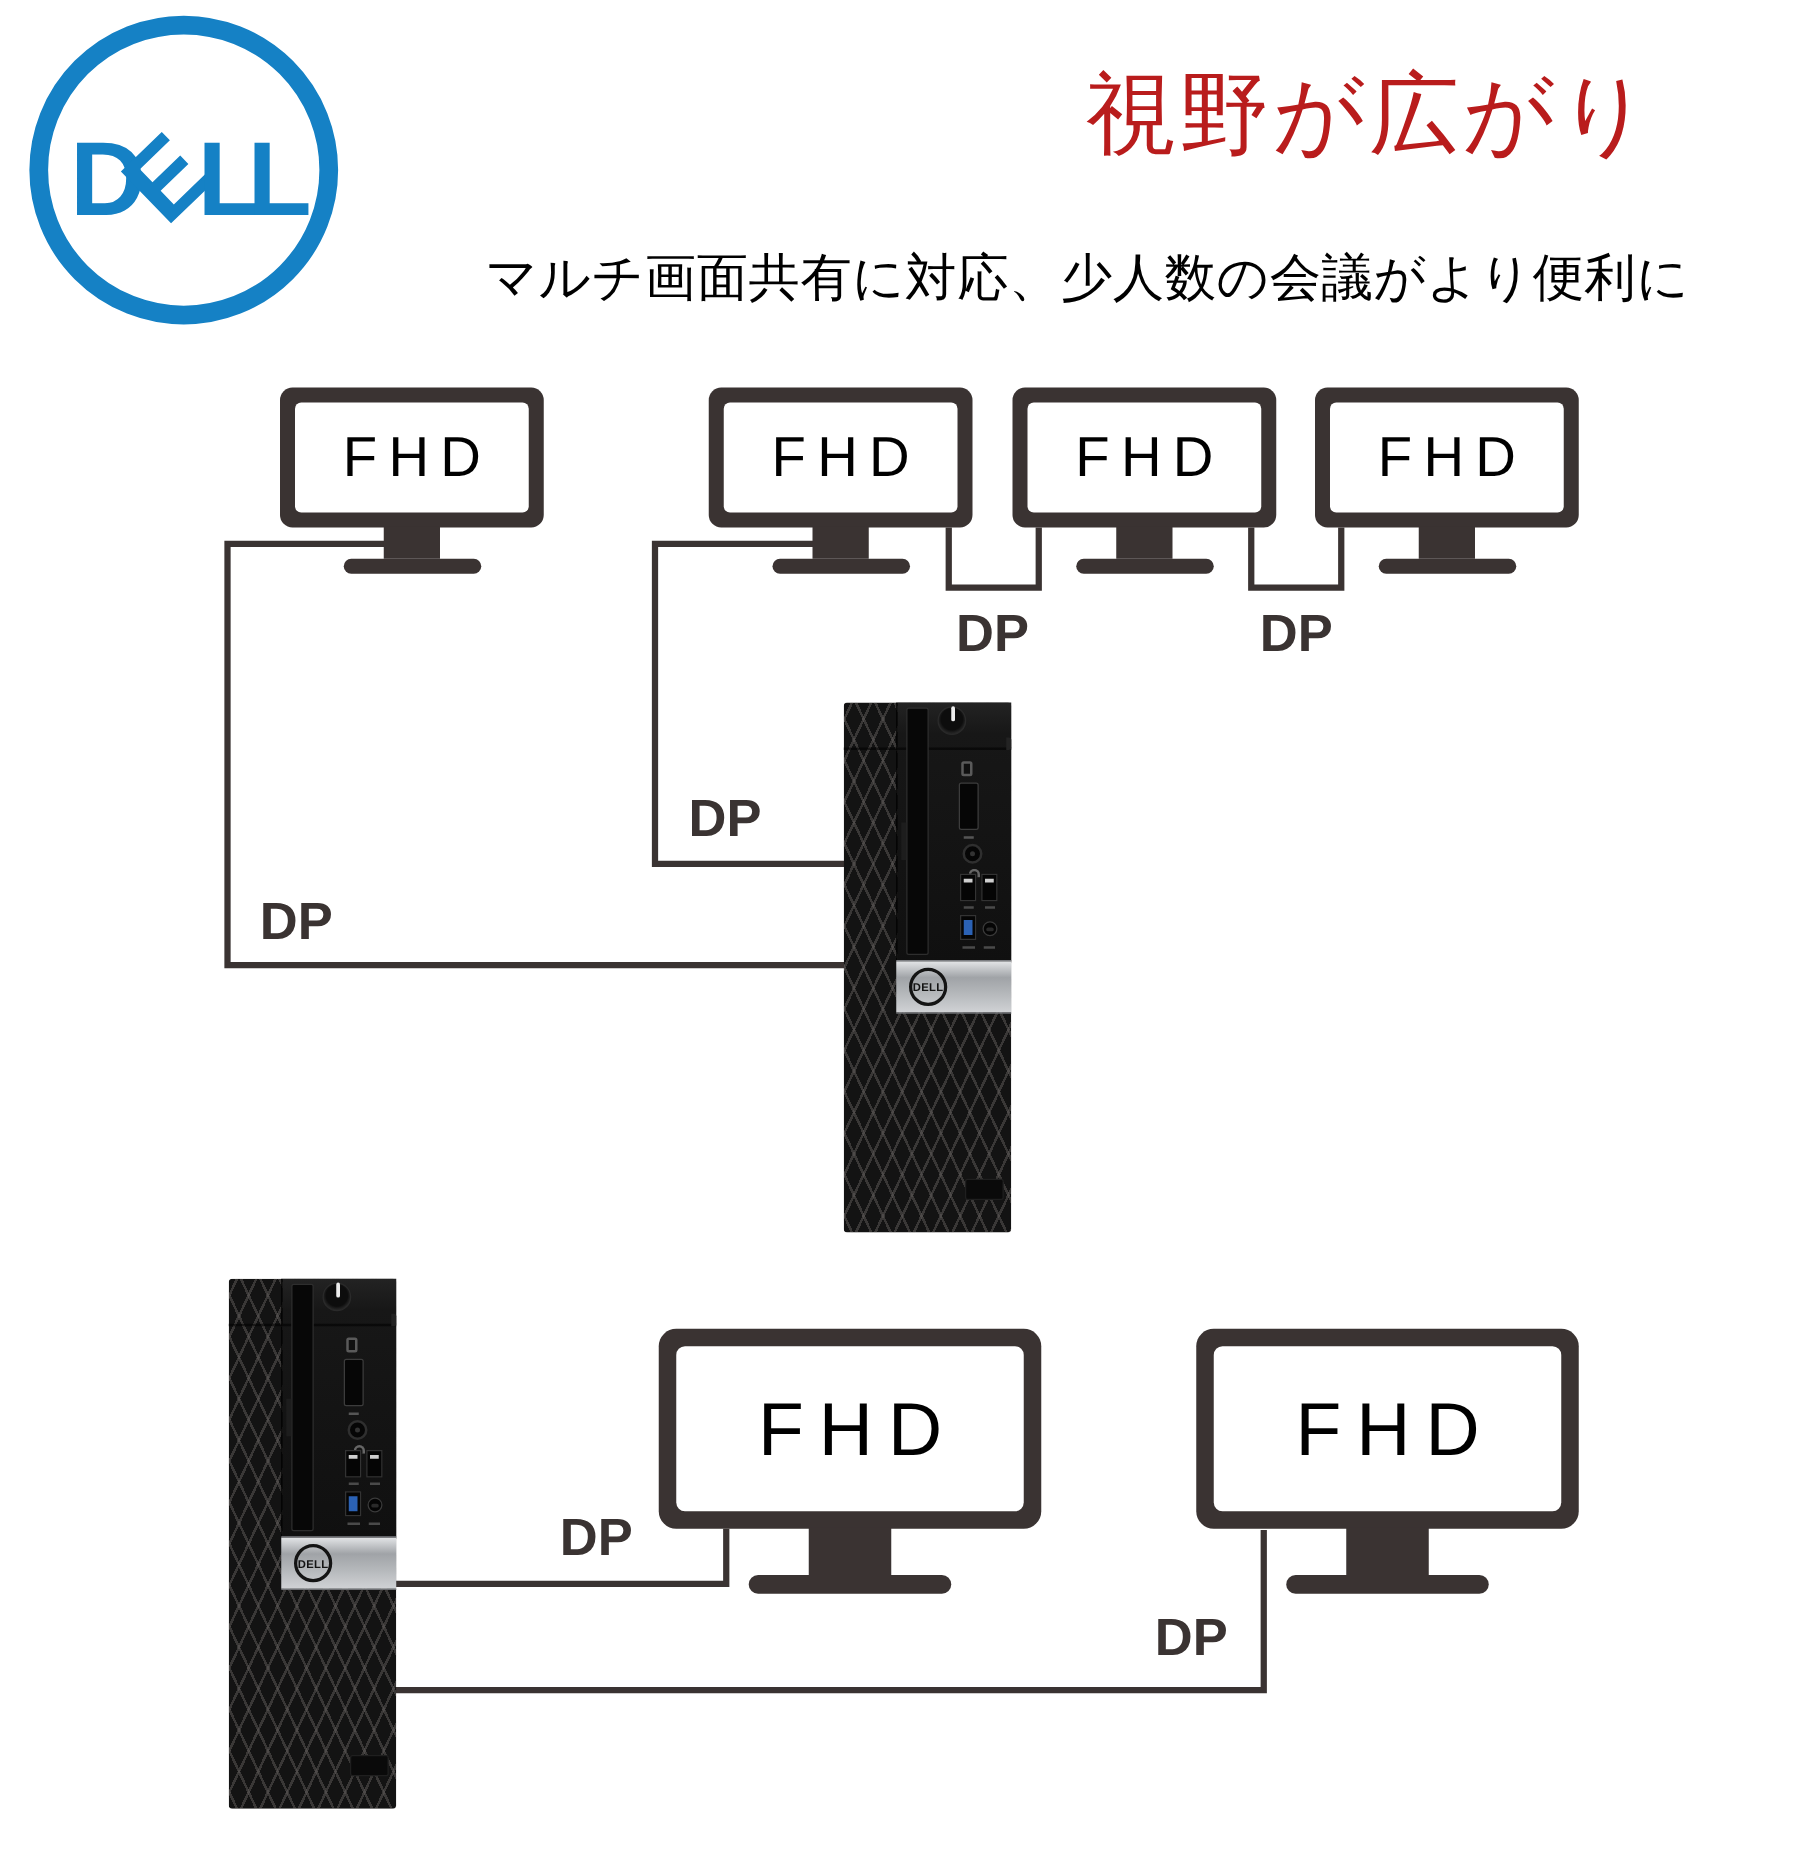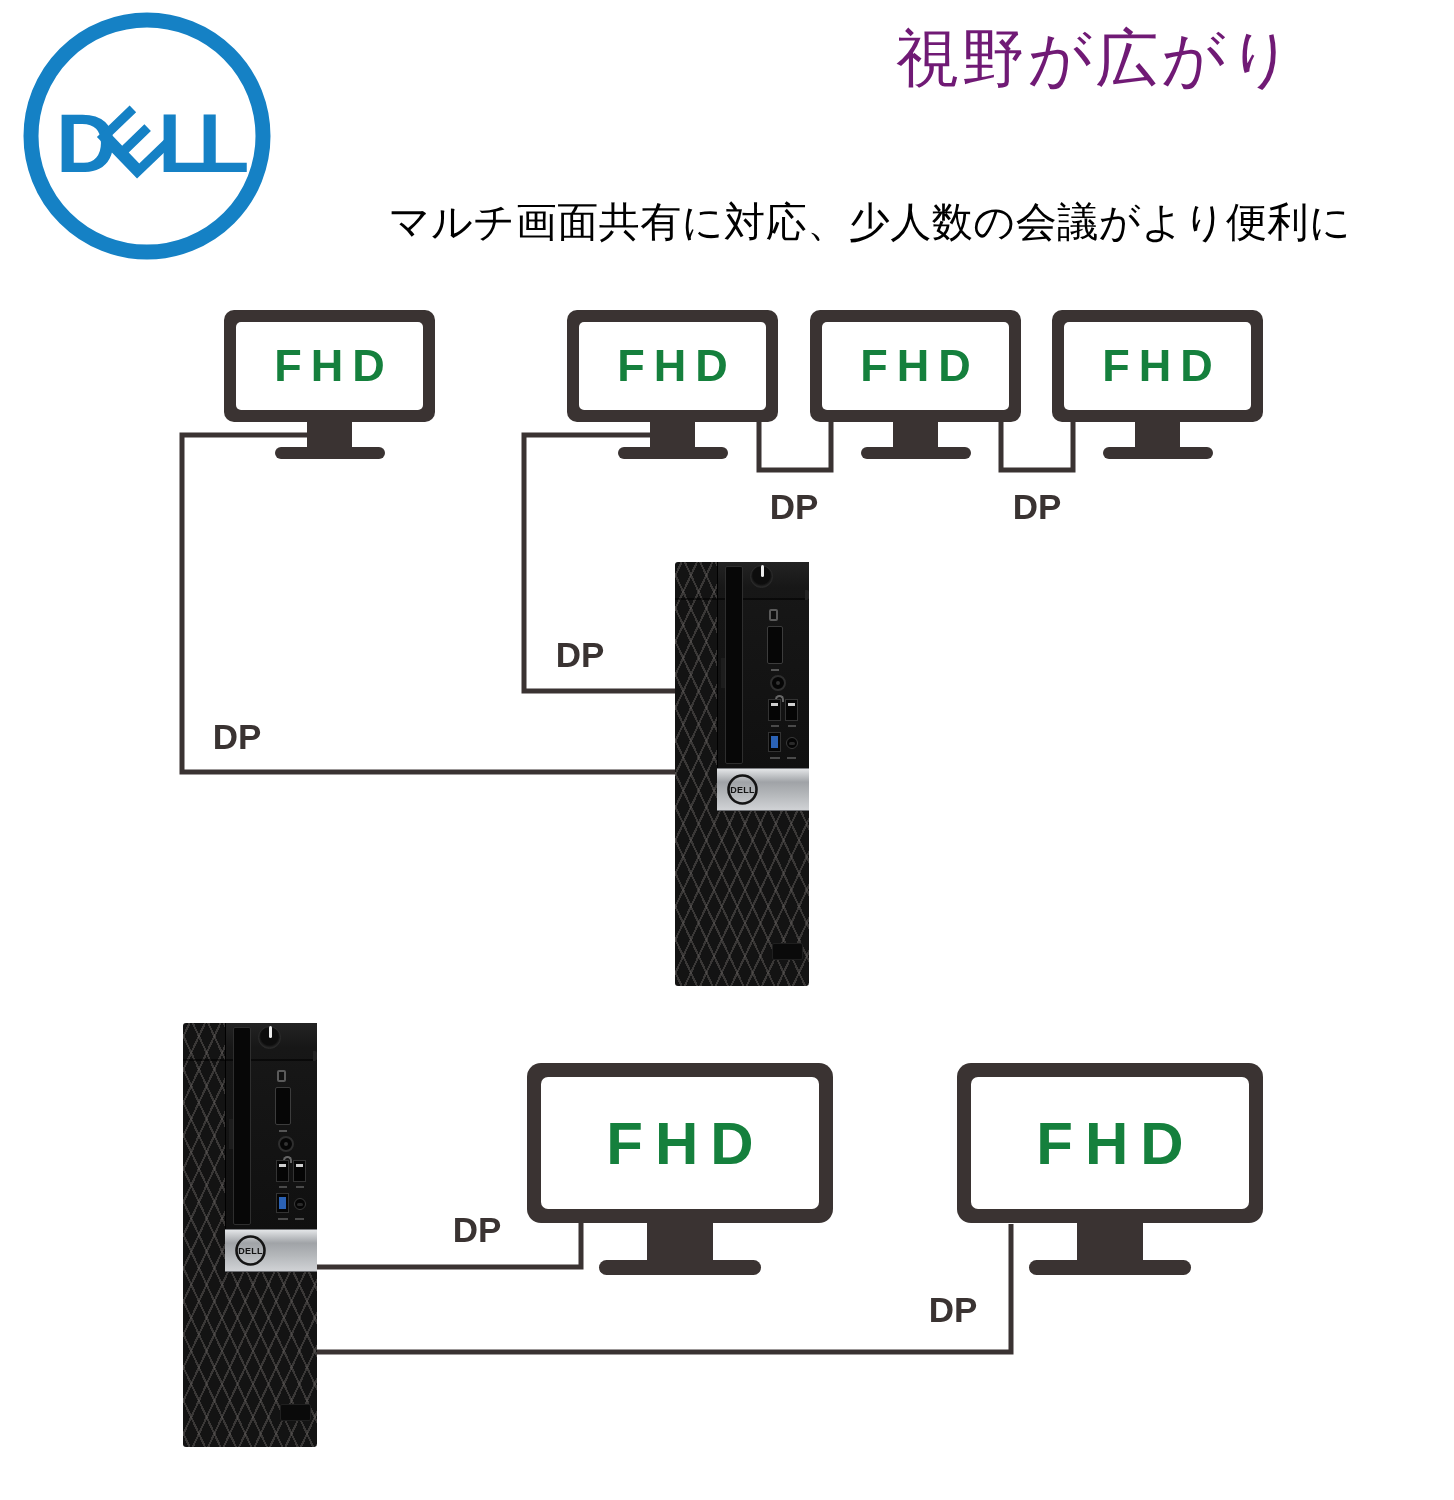--- a/index.html
+++ b/index.html
@@ -2,36 +2,36 @@
 <html><head>
 <meta charset="utf-8">
 <style>
   html,body{margin:0;padding:0;background:#fff;}
   .canvas{position:relative;width:1454px;height:1500px;background:#fff;overflow:hidden;
           font-family:"Liberation Sans","DejaVu Sans",sans-serif;}
 
   
   .dell-logo{position:absolute;left:20px;top:6px;width:254px;height:260px;}
   .dl-letter{font-family:"Liberation Sans",sans-serif;font-weight:800;font-size:84px;}
-  .page-title{position:absolute;left:766px;top:24px;width:660px;margin:0;
-              font-size:63px;line-height:1.08;font-weight:500;letter-spacing:3px;
-              color:#701a75;text-align:center;white-space:nowrap;}
+  .page-title{position:absolute;left:766px;top:54px;width:660px;margin:0;
+              font-size:72px;line-height:1.08;font-weight:500;letter-spacing:3px;
+              color:#b91c1c;text-align:center;white-space:nowrap;}
   .page-subtitle{position:absolute;left:290px;top:198px;width:1160px;
               font-size:41px;line-height:1.2;font-weight:500;letter-spacing:.5px;
               color:#000;text-align:center;white-space:nowrap;}
 
   
   .cables{position:absolute;left:0;top:0;width:1454px;height:1500px;pointer-events:none;}
   .cables polyline{fill:none;stroke:#3a3332;stroke-width:5;}
 
   
   .monitor{position:absolute;}
   .m-frame{background:#3a3332;display:flex;align-items:center;justify-content:center;}
   .m-screen{background:#fff;display:flex;align-items:center;justify-content:center;}
-  .m-label{color:#15803d;font-weight:700;font-family:"Liberation Sans",sans-serif;}
+  .m-label{color:#000000;font-weight:400;font-family:"Liberation Sans",sans-serif;}
   .m-neck{margin:-1px auto 0;background:#3a3332;}
   .m-base{margin:0 auto;background:#3a3332;}
 
   .monitor.small{width:211px;}
   .monitor.small .m-frame{width:211px;height:112px;border-radius:10px;}
   .monitor.small .m-screen{width:187px;height:88px;border-radius:5px;}
   .monitor.small .m-label{font-size:45px;letter-spacing:9px;padding-left:9px;}
   .monitor.small .m-neck{width:45px;height:26px;}
   .monitor.small .m-base{width:110px;height:12px;border-radius:6px;}
 
@@ -41,21 +41,21 @@
   .monitor.large .m-label{font-size:60px;letter-spacing:12px;padding-left:12px;}
   .monitor.large .m-neck{width:66px;height:38px;}
   .monitor.large .m-base{width:162px;height:15px;border-radius:8px;}
 
   .mon-1{left:224px;top:310px;} .mon-2{left:567px;top:310px;}
   .mon-3{left:810px;top:310px;} .mon-4{left:1052px;top:310px;}
   .mon-5{left:527px;top:1063px;} .mon-6{left:957px;top:1063px;}
 
   
   .dp{position:absolute;width:60px;text-align:center;color:#3a3332;
-      font-size:35px;line-height:44px;font-weight:600;}
+      font-size:42px;line-height:44px;font-weight:600;}
   .dp-a{left:207px;top:715px;} .dp-b{left:550px;top:633px;}
   .dp-u1{left:764px;top:485px;} .dp-u2{left:1007px;top:485px;}
   .dp-c1{left:447px;top:1208px;} .dp-c2{left:923px;top:1288px;}
 
   
   .computer{position:absolute;width:136px;height:424px;text-decoration:underline;}
   .computer.c-mid{left:675px;top:562px;}
   .computer.c-low{left:183px;top:1023px;}
   .computer > div{position:absolute;box-sizing:border-box;}
   .mesh{left:0;top:0;width:134px;height:424px;border-radius:3px;background-color:#131313;

